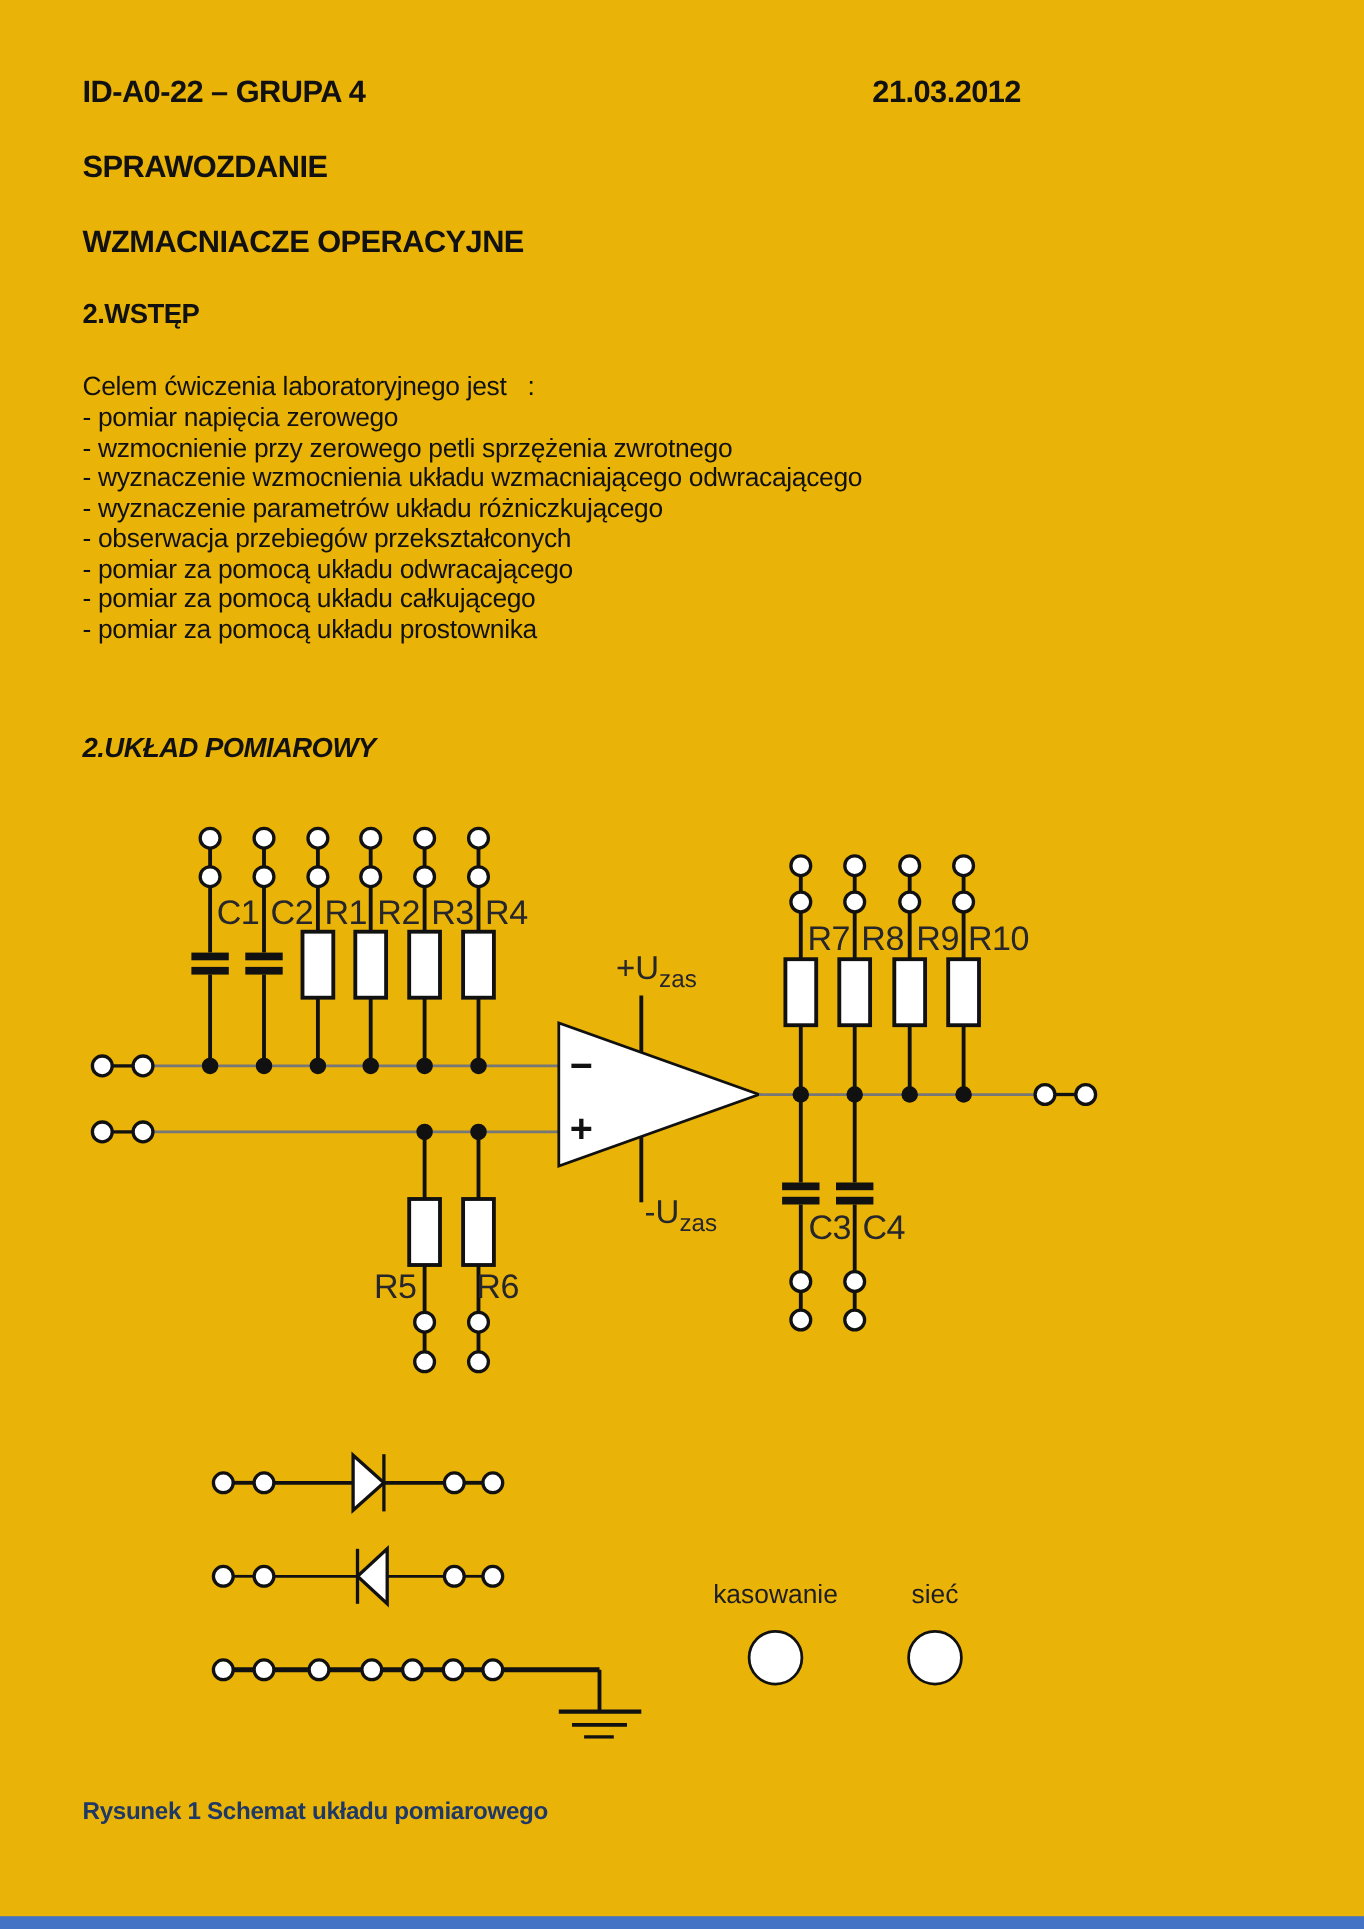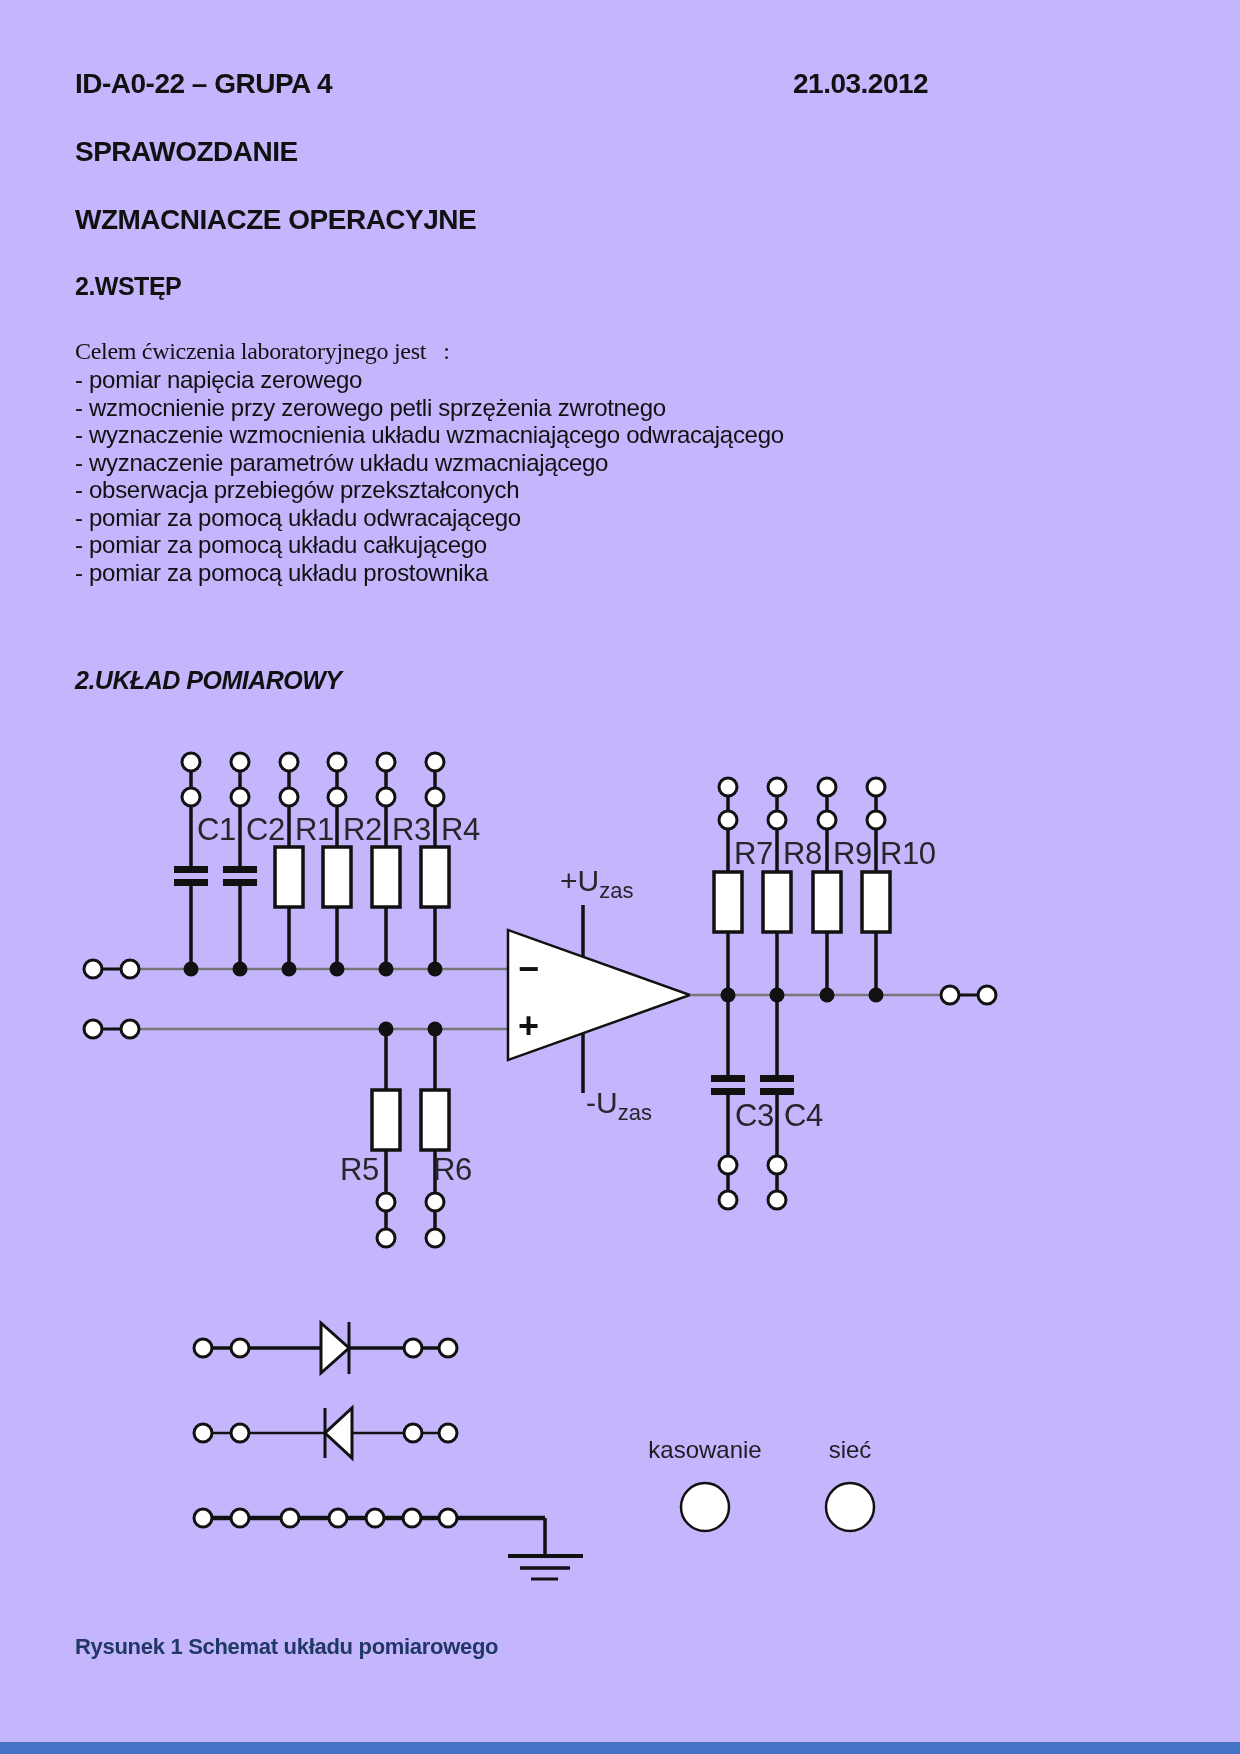--- a/index.html
+++ b/index.html
@@ -1,19 +1,19 @@
 <!DOCTYPE html>
 <html><head>
 <meta charset="utf-8">
 <style>
   html,body{margin:0;padding:0;background:#e8e8e8;}
   .page{
     position:relative;
     width:1240px;height:1754px;
-    background:#c4b5fd;
+    background:#eab308;
     font-family:"Liberation Sans","DejaVu Sans",sans-serif;
     color:#111;
     overflow:hidden;
   }
   .abs{position:absolute;}
   .hdr{font-weight:bold;font-size:28px;letter-spacing:-0.5px;}
   .title-row{left:75px;width:960px;text-align:left;font-weight:bold;font-size:28px;letter-spacing:-0.5px;}
   .h-sec{font-weight:bold;font-size:25px;letter-spacing:-0.5px;}
   .body-txt{font-size:24px;letter-spacing:-0.3px;line-height:27.5px;white-space:pre;}
   .diagram-label{font-size:31px;letter-spacing:-0.5px;color:#26262b;white-space:nowrap;}
@@ -30,26 +30,26 @@
 
 <div class="page">
 
   <div class="abs hdr" style="left:75px;top:68px;">ID-A0-22 – GRUPA 4</div>
   <div class="abs hdr" style="left:793px;top:68px;">21.03.2012</div>
 
   <div class="abs title-row" style="top:136px;">SPRAWOZDANIE</div>
   <div class="abs title-row" style="top:204px;">WZMACNIACZE OPERACYJNE</div>
 
   <div class="abs h-sec" style="left:75px;top:272px;">2.WSTĘP</div>
-  <div class="abs body-txt" style="left:75px;top:338px;font-family:Liberation Serif, serif;">Celem ćwiczenia laboratoryjnego jest   :</div>
+  <div class="abs body-txt" style="left:75px;top:338px;">Celem ćwiczenia laboratoryjnego jest   :</div>
   <div class="abs" style="left:75px;top:366px;">
     <div class="body-txt">- pomiar napięcia zerowego</div>
     <div class="body-txt">- wzmocnienie przy zerowego petli sprzężenia zwrotnego</div>
     <div class="body-txt">- wyznaczenie wzmocnienia układu wzmacniającego odwracającego</div>
-    <div class="body-txt">- wyznaczenie parametrów układu wzmacniającego</div>
+    <div class="body-txt">- wyznaczenie parametrów układu różniczkującego</div>
     <div class="body-txt">- obserwacja przebiegów przekształconych</div>
     <div class="body-txt">- pomiar za pomocą układu odwracającego</div>
     <div class="body-txt">- pomiar za pomocą układu całkującego</div>
     <div class="body-txt">- pomiar za pomocą układu prostownika</div>
   </div>
 
   <div class="abs h-sec" style="left:75px;top:666px;font-style:italic;">2.UKŁAD POMIAROWY</div>
 
   <svg class="abs" style="left:0;top:650px;" width="1240" height="950" viewBox="0 0 1240 950">
     <g stroke="#111" fill="none">

